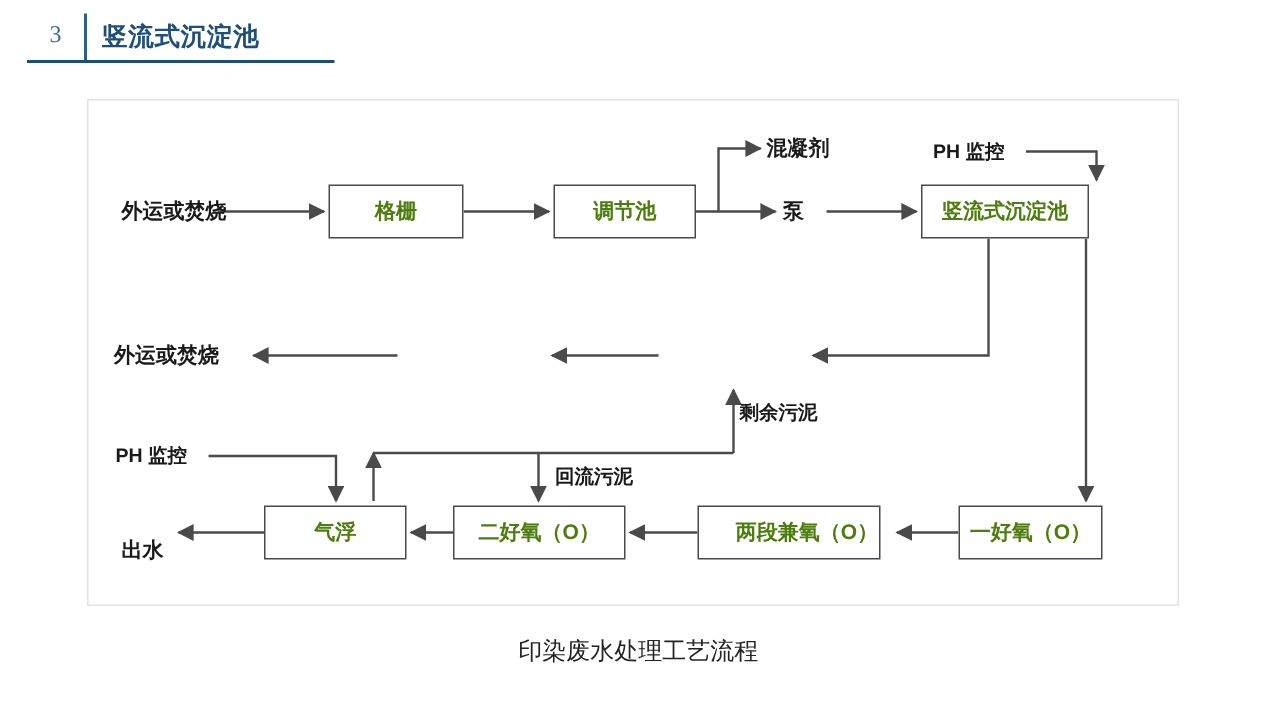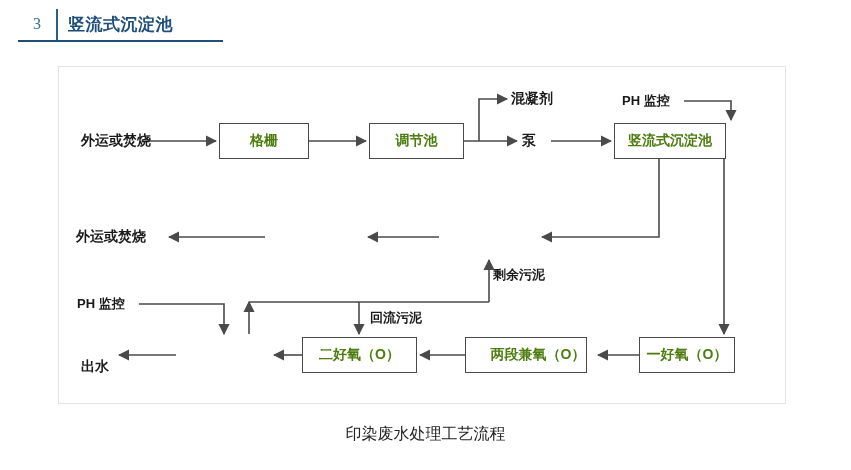--- a/index.html
+++ b/index.html
@@ -169,20 +169,21 @@
       <path d="M 190 235 L 430 235"></path>
 
     </g>
   </svg>
 
   <div class="node-box" style="left:160px; top:56px;  width:90px;  height:36px;">格栅</div>
   <div class="node-box" style="left:310px; top:56px;  width:95px;  height:36px;">调节池</div>
   <div class="node-box" style="left:555px; top:56px;  width:112px; height:36px;">竖流式沉淀池</div>
 
 
+  <div class="node-box" style="left:117px; top:270px; width:95px;  height:36px;">气浮</div>
   <div class="node-box" style="left:243px; top:270px; width:115px; height:36px;">二好氧（O）</div>
   <div class="node-box" style="left:406px; top:270px; width:122px; height:36px;padding-left:24px;">两段兼氧（O）</div>
   <div class="node-box" style="left:580px; top:270px; width:96px; height:36px;">一好氧（O）</div>
 
   <div class="free-label" style="left:22px;  top:62px;  height:24px;">外运或焚烧</div>
   <div class="free-label" style="left:452px; top:20px;  height:24px;">混凝剂</div>
   <div class="free-label" style="left:463px; top:62px;  height:24px;">泵</div>
   <div class="free-label small" style="left:563px; top:22px; height:24px;">PH 监控</div>
   <div class="free-label" style="left:17px;  top:158px; height:24px;">外运或焚烧</div>
   <div class="free-label small" style="left:434px; top:196px; height:24px;">剩余污泥</div>

